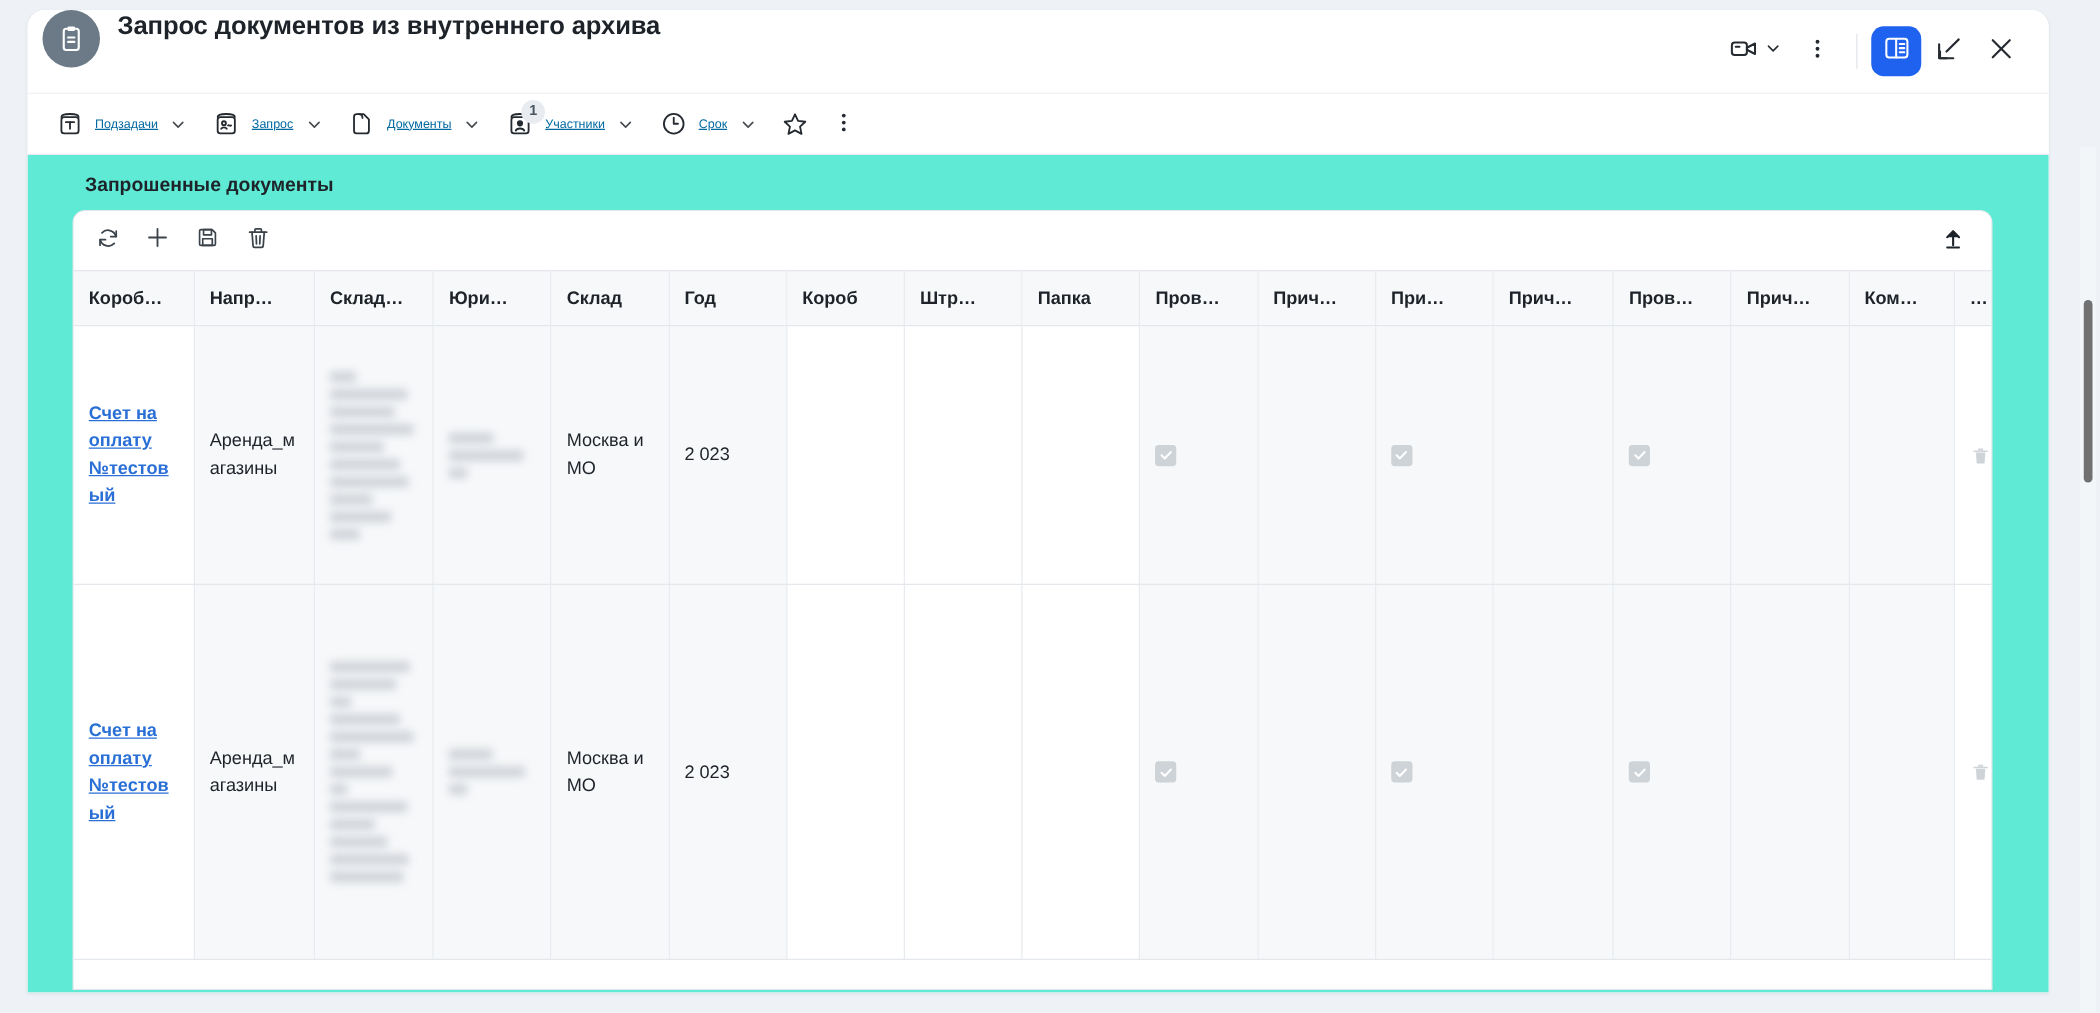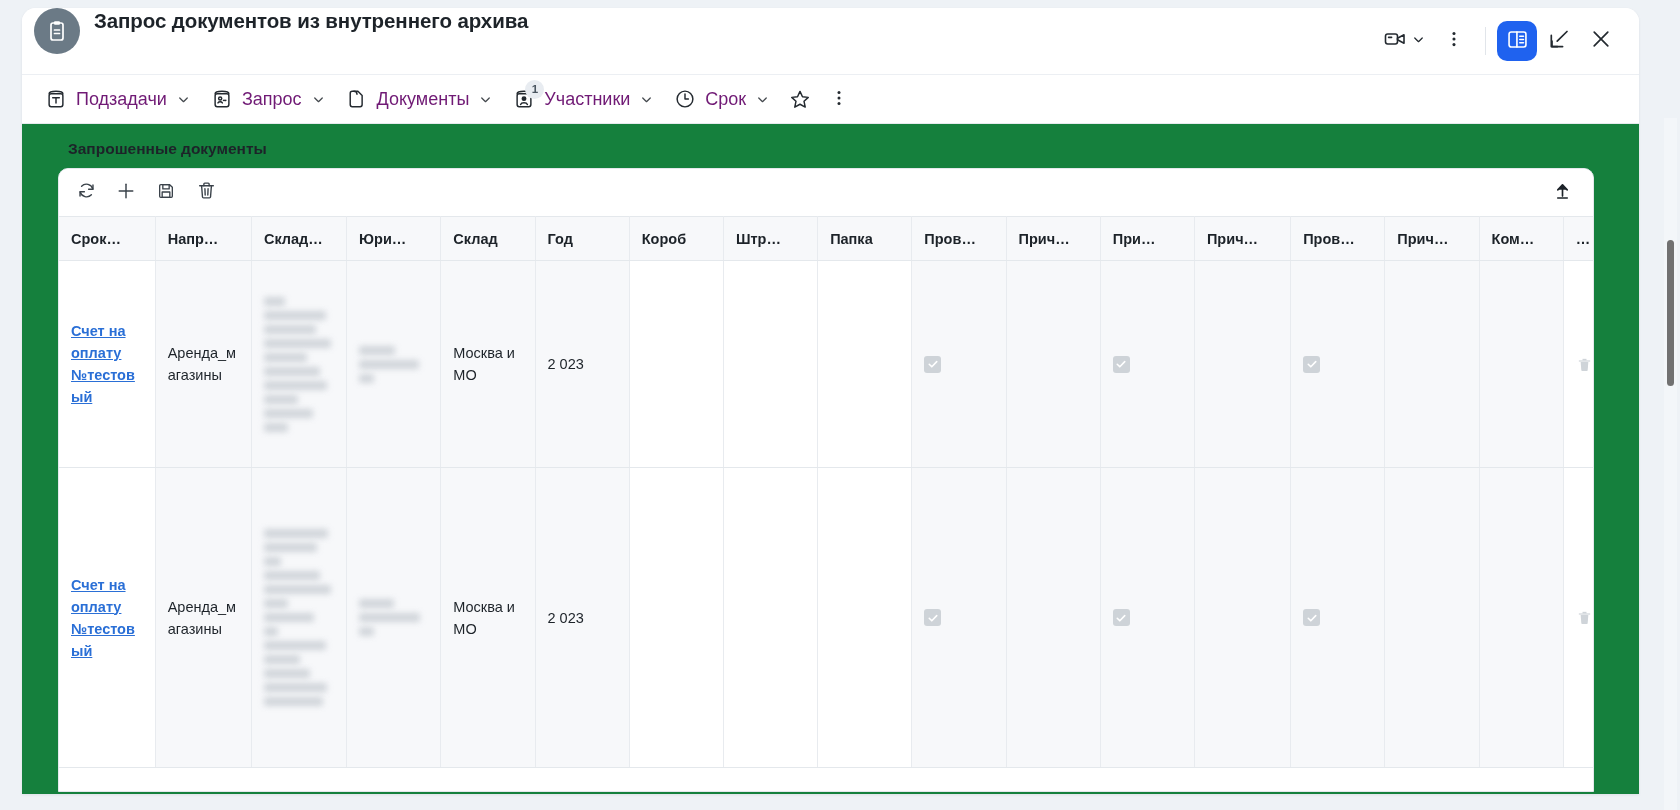--- a/index.html
+++ b/index.html
@@ -77,40 +77,40 @@
     display: flex; align-items: center;
     padding: 0 14px;
     gap: 2px;
   }
   .tab {
     display: flex; align-items: center; gap: 9px;
     padding: 6px 9px; border-radius: 8px; cursor: pointer;
     position: relative;
   }
   .tab-label {
-    font-size: 18px; color: #701a75; white-space: nowrap;
+    font-size: 10px; color: #0369a1; white-space: nowrap; text-decoration: underline;
   }
   .tab-ico { position: relative; display: flex; width: 22px; height: 22px; }
   .badge {
     position: absolute; top: -8px; right: -9px;
     min-width: 19px; height: 19px; padding: 0 4px;
     border-radius: 10px;
     background: #e8ecf1; color: #4a5560;
     font-size: 11.5px; font-weight: 600;
     display: flex; align-items: center; justify-content: center;
     line-height: 1;
   }
   .chev { display: flex; opacity: .85; }
   .tab.icon-only { padding: 7px 8px; }
 
   
   .body-area {
     position: relative;
     height: calc(786px - 66px - 50px);
-    background: #15803d;
+    background: #5eead4;
     padding: 16px 11px 0 0;
     overflow: hidden;
   }
   .section-title {
     font-size: 15.5px; font-weight: 700; color: #1d2329;
     padding: 0 0 10px 46px;
   }
 
   .grid-card {
     position: relative;
@@ -476,21 +476,21 @@
                 <col style="width:94px">
                 <col style="width:94px">
               <col style="width:96px">
                 <col style="width:94px">
                 <col style="width:94px">
               <col style="width:84px">
                 <col style="width:43px">
             </colgroup>
             <thead>
               <tr>
-                <th>Срок…</th>
+                <th>Короб…</th>
                 <th>Напр…</th>
                 <th>Склад…</th>
                 <th>Юри…</th>
                 <th>Склад</th>
                 <th>Год</th>
                 <th>Короб</th>
                 <th>Штр…</th>
                 <th>Папка</th>
                 <th>Пров…</th>
                 <th>Прич…</th>

